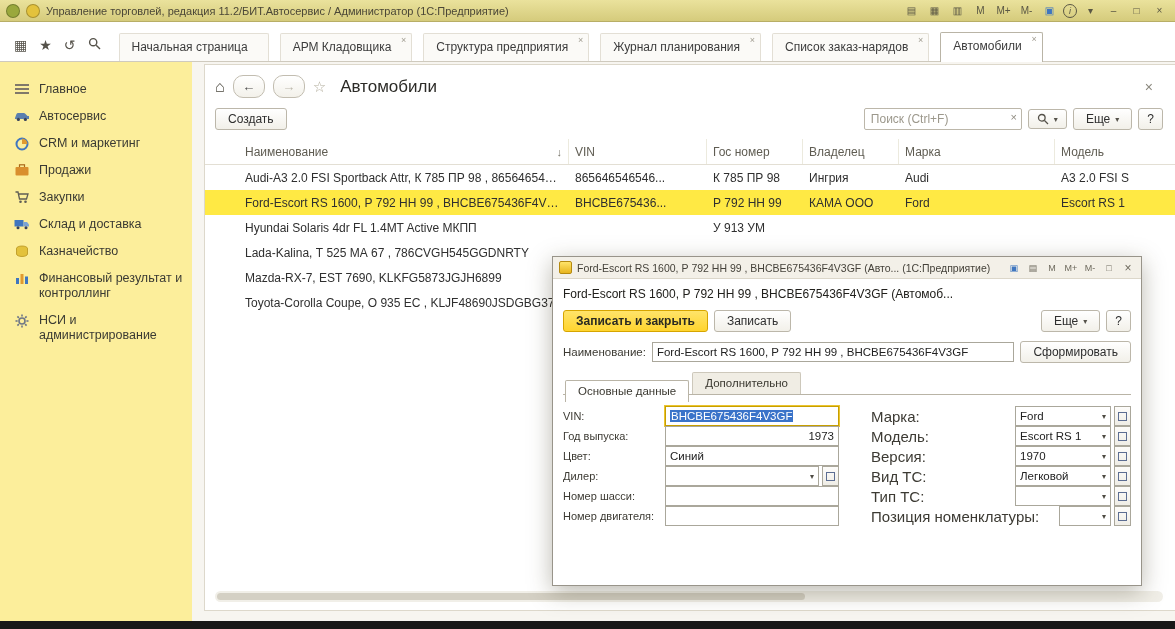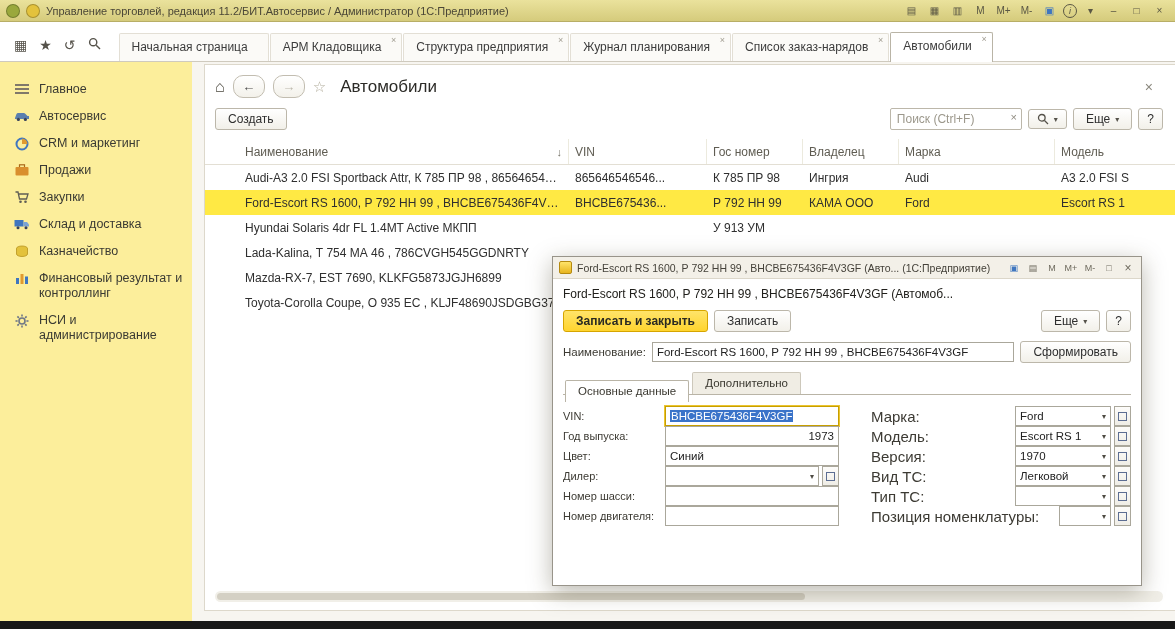--- a/index.html
+++ b/index.html
@@ -18,21 +18,21 @@
   .tb-ic{min-width:15px;height:15px;display:inline-flex;align-items:center;justify-content:center;
     font-size:10px;color:#5a5744;border-radius:2px;padding:0 2px}
   .tb-ic.blue{color:#3f76bf}
   .info-i{width:12px;height:12px;border-radius:50%;border:1px solid #5a5744;font-size:9px;
     display:inline-flex;align-items:center;justify-content:center;color:#5a5744;font-style:italic}
   
   .tabbar{position:absolute;top:22px;left:0;width:100%;height:40px;box-sizing:border-box;
     background:#fff;border-bottom:1px solid #cfcabe;display:flex;align-items:flex-end;padding:0 4px}
   .quick-icons{display:flex;gap:12px;align-items:center;margin:0 18px 9px 10px}
   .qicon{font-size:14px;color:#55524a;line-height:1}
-  .tab{position:relative;margin-right:1px;padding:6px 20px 7px 12px;font-size:12px;color:#3c3c3c;
+  .tab{position:relative;margin-right:11px;padding:6px 20px 7px 12px;font-size:12px;color:#3c3c3c;
     background:#fbfaf7;border:1px solid #e3dfd5;border-bottom:none;border-radius:2px 2px 0 0;white-space:nowrap}
   .tab.active{background:#fff;border-color:#b9b4a6;margin-bottom:-1px;padding-bottom:9px;z-index:2}
   .tab .tclose{position:absolute;top:2px;right:5px;font-size:9px;color:#a19d92;line-height:1}
   
   .main{position:absolute;top:62px;left:0;right:0;bottom:8px;display:flex}
   .sidebar{width:192px;flex:none;background:#fcee9b;padding-top:14px;box-sizing:border-box;overflow:hidden}
   .side-item{display:flex;align-items:flex-start;gap:9px;padding:6px 8px 6px 14px;font-size:12.5px;
     color:#3a3a33;line-height:1.2;cursor:default}
   .side-icon{width:16px;flex:none;display:flex;justify-content:center;margin-top:1px}
   .content{flex:1;min-width:0;display:flex;flex-direction:column;padding:2px 0 10px 12px;box-sizing:border-box}
@@ -48,21 +48,21 @@
   .bc-star{font-size:15px;color:#b3ae9d}
   .page-title{font-size:17px;color:#2c2b27;margin-left:6px;white-space:nowrap}
   .close-form{margin-left:auto;color:#8a877d;font-size:14px;padding:0 10px}
   
   .toolbar{display:flex;align-items:center;gap:6px;padding:4px 12px 9px 10px}
   .btn{border:1px solid #bcb7aa;border-radius:3px;background:linear-gradient(#ffffff,#f2f0e9);
     padding:3px 12px;font-size:12px;color:#2e2e2e;display:inline-flex;align-items:center;gap:5px;white-space:nowrap}
   .btn .bcaret{font-size:8px;color:#55524a}
   .btn.square{padding:3px 8px}
   .search-wrap{margin-left:auto;display:flex;align-items:center;gap:6px}
-  .search-box{position:relative;width:132px}
+  .search-box{position:relative;width:158px}
   .search-box input{width:100%;height:22px;box-sizing:border-box;border:1px solid #bcb7aa;border-radius:2px;
     padding:0 18px 0 6px;font-size:12px;font-family:inherit;color:#333;background:#fff}
   .search-box input::placeholder{color:#9c988c}
   .search-clear{position:absolute;right:5px;top:4px;font-size:11px;color:#8f8b80;line-height:1}
   
   .thead{display:flex;align-items:center;height:25px;border-bottom:1px solid #e3dfd4;color:#5f5c52;
     padding-left:10px;flex:none}
   .th{padding:0 6px;box-sizing:border-box;border-right:1px solid #eceade;height:100%;
     display:flex;align-items:center;white-space:nowrap;overflow:hidden}
   .c-ic{width:24px;flex:none;border-right:none}
@@ -375,21 +375,21 @@
         <span class="td c-name">Hyundai Solaris 4dr FL 1.4MT Active МКПП</span>
         <span class="td c-vin"></span>
         <span class="td c-gos">У 913 УМ</span>
         <span class="td c-own"></span>
         <span class="td c-brand"></span>
         <span class="td c-model"></span>
       </div>
 
       <div class="trow">
         <span class="td c-ic"><span class="marker"></span></span>
-        <span class="td c-name">Lada-Kalina, Т 754 МА 46 , 786CVGH545GGDNRTY</span>
+        <span class="td c-name">Lada-Kalina, Т 525 МА 67 , 786CVGH545GGDNRTY</span>
         <span class="td c-vin"></span>
         <span class="td c-gos"></span>
         <span class="td c-own"></span>
         <span class="td c-brand"></span>
         <span class="td c-model"></span>
       </div>
 
       <div class="trow">
         <span class="td c-ic"><span class="marker"></span></span>
         <span class="td c-name">Mazda-RX-7, EST 7690, KLKFG5873JGJH6899</span>

